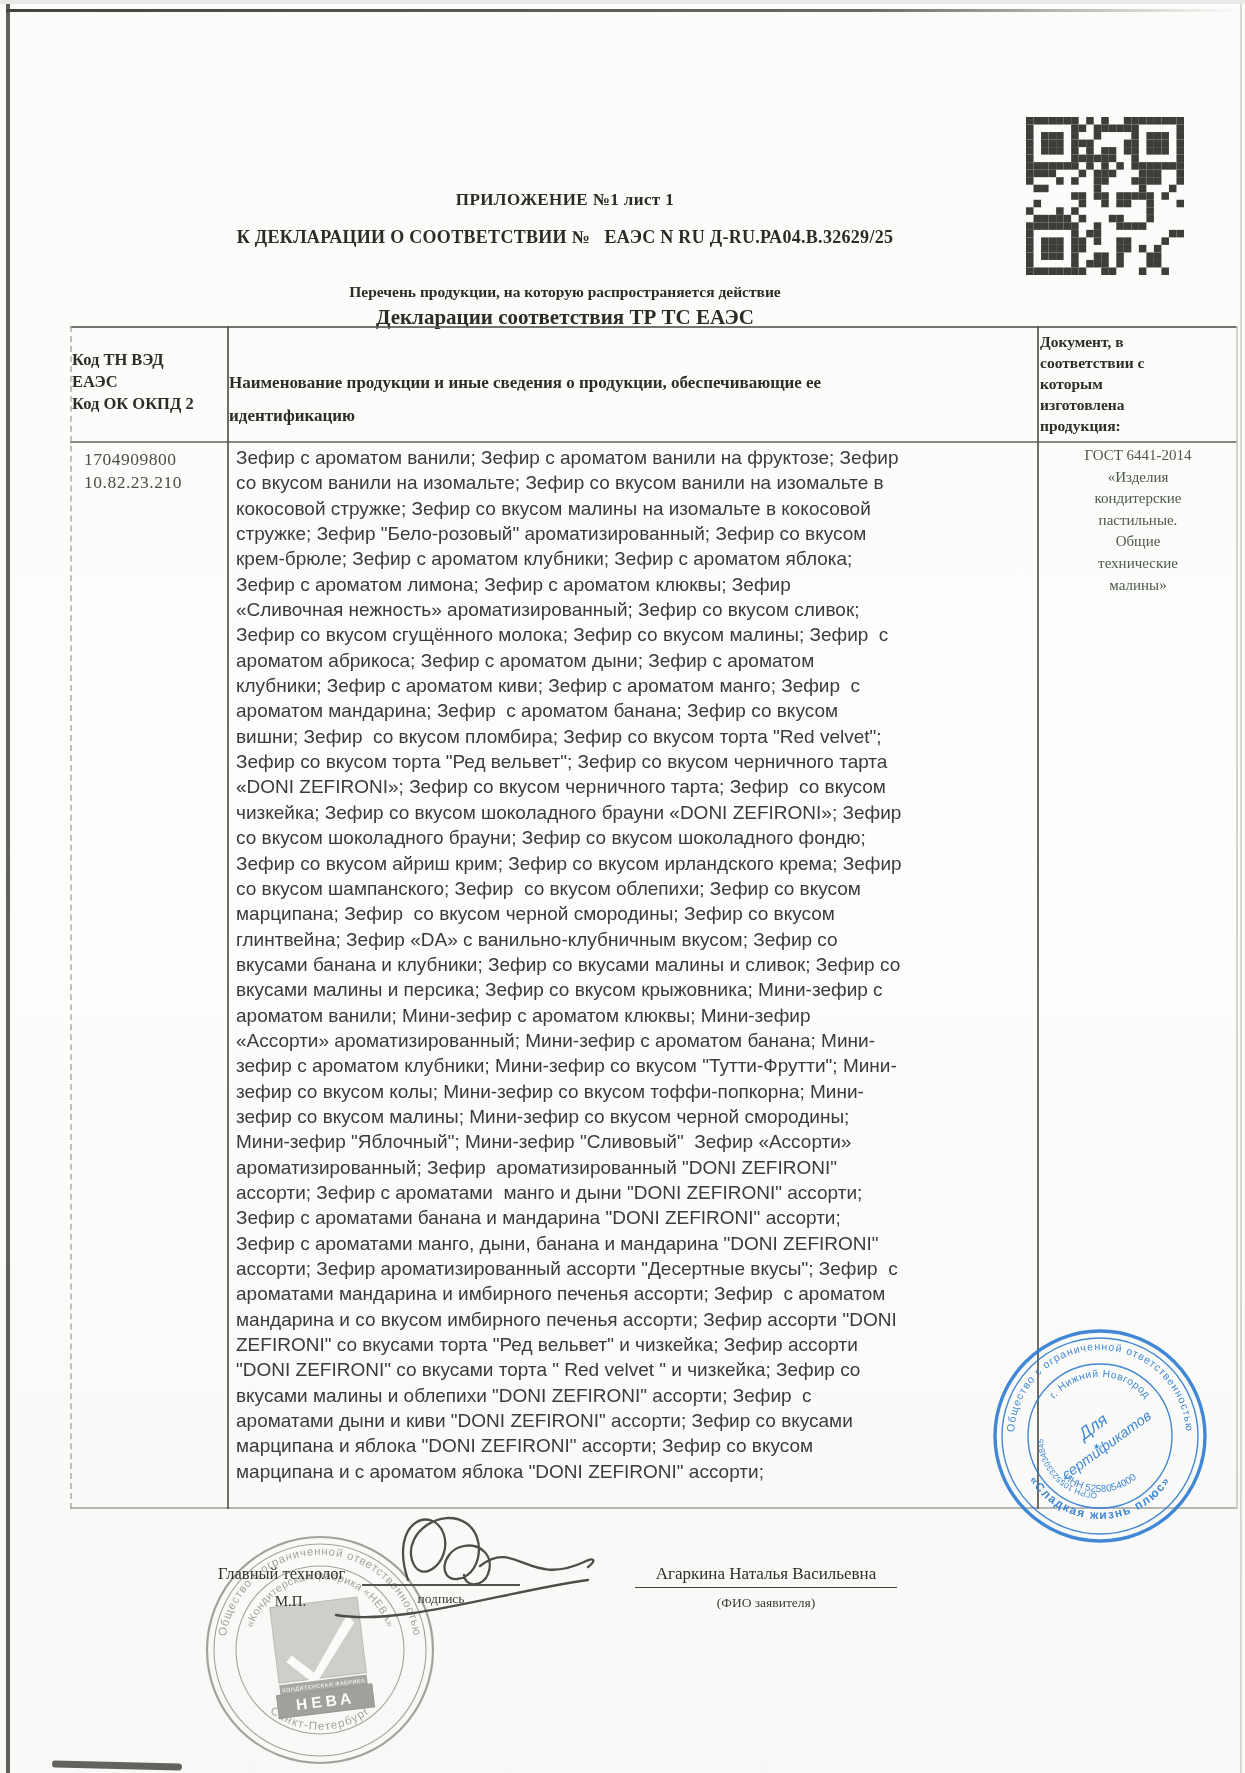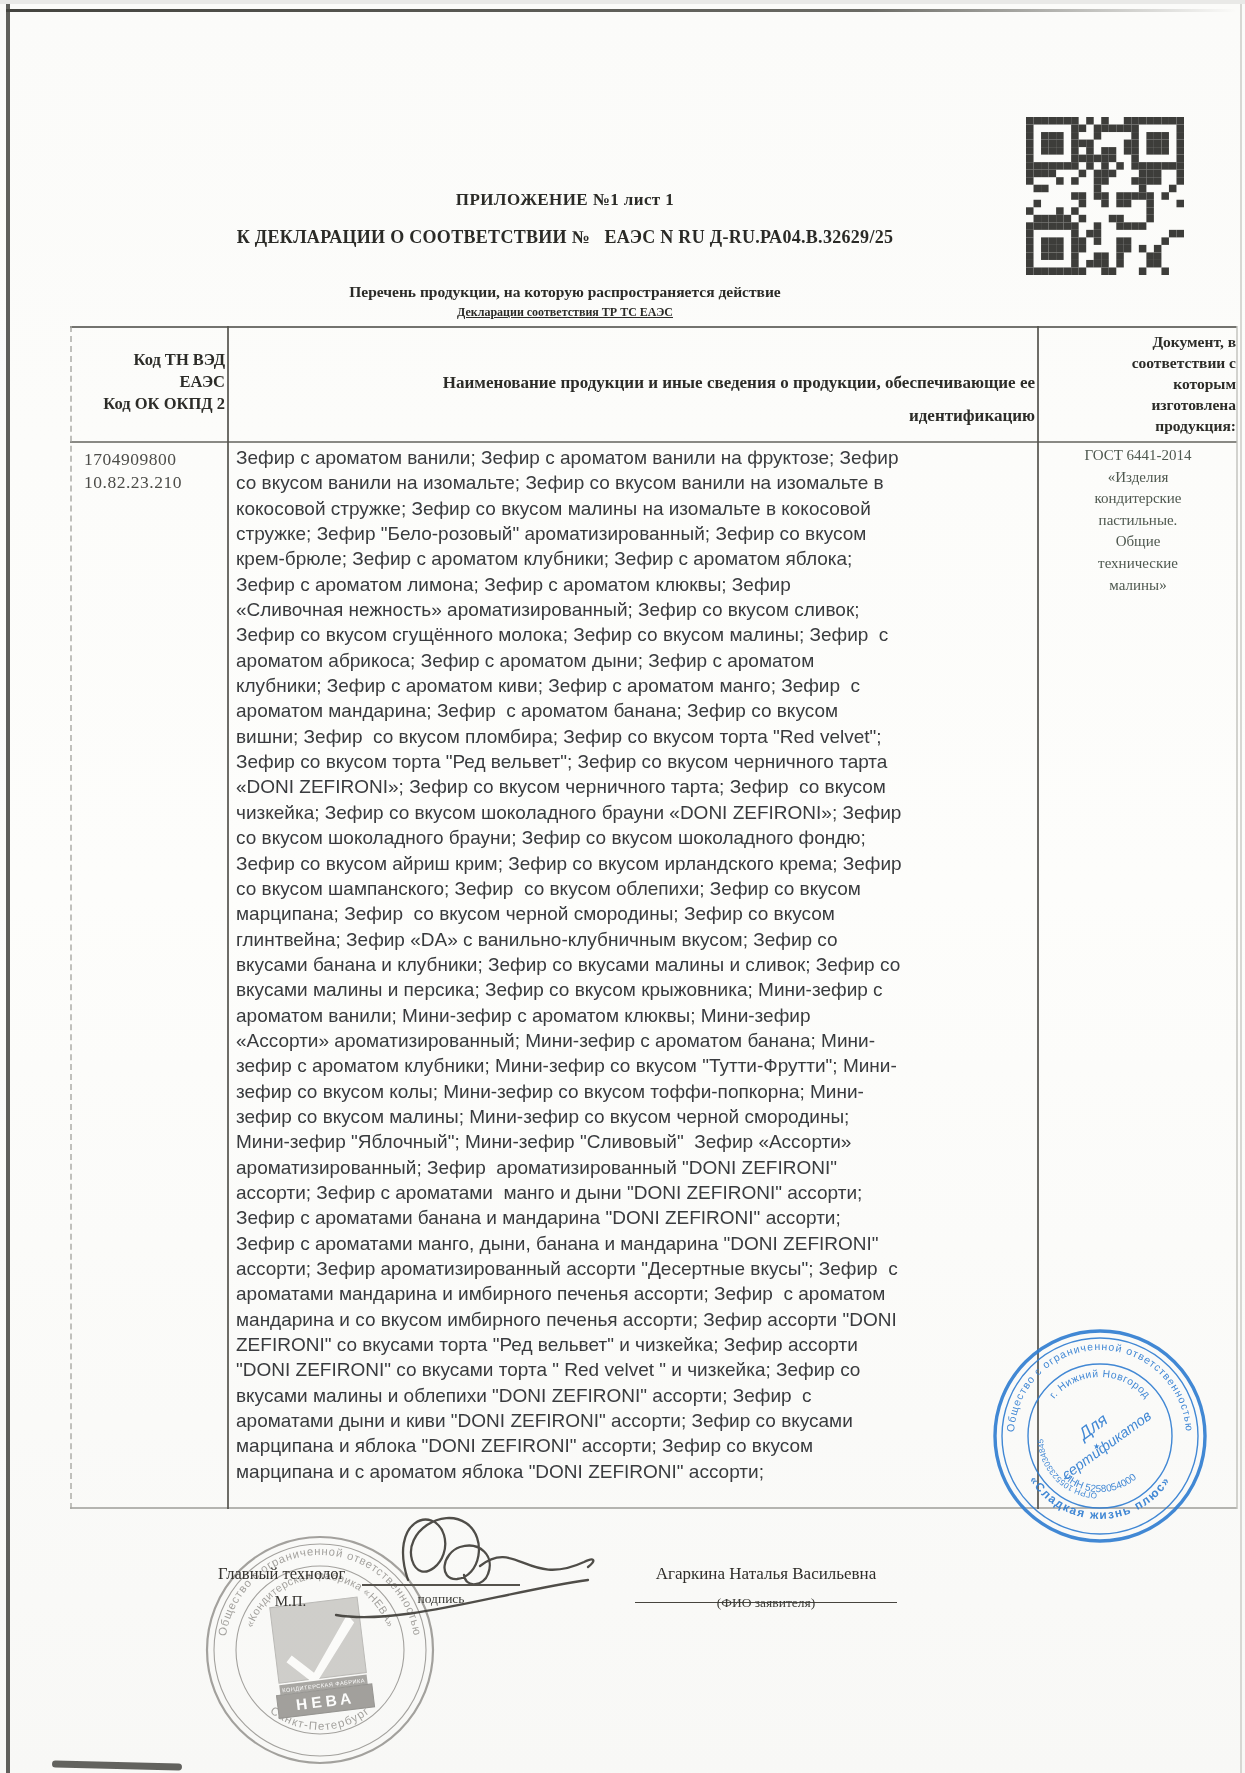--- a/index.html
+++ b/index.html
@@ -13,52 +13,52 @@
   .scan-top{left:6px;top:5px;width:1230px;height:3px;
             background:linear-gradient(90deg,#44443f 0%,#6a6a64 70%,rgba(106,106,100,0) 100%);}
   .scan-right{left:1240px;top:0;width:2px;height:1773px;background:#d7d7d3;}
   .scan-smudge{left:52px;top:1758px;width:130px;height:7px;background:#3c3c38;
                border-radius:4px;transform:rotate(1.4deg);opacity:.8;}
   
   .hdr{left:55px;width:1020px;text-align:center;color:#2b2b27;font-weight:bold;}
   .hdr1{top:186px;font-size:17px;letter-spacing:.4px;}
   .hdr2{top:223px;font-size:18px;white-space:pre;letter-spacing:.3px;}
   .hdr3{top:279px;font-size:15.5px;}
-  .hdr4{top:301px;font-size:12px;text-decoration:underline;}
+  .hdr4{top:301px;font-size:21px;}
   
   .t-top{left:70px;top:322px;width:1167px;height:2px;background:#5b5b56;opacity:.85;}
   .t-mid{left:70px;top:437px;width:1167px;height:2px;background:#6b6b66;opacity:.8;}
   .t-bot{left:70px;top:1503px;width:1167px;height:2px;background:#9c9c98;opacity:.75;}
   .v-left{left:70px;top:322px;width:0;height:1183px;border-left:2px dashed #a8a8a3;opacity:.7;}
   .v-1{left:227px;top:322px;width:2px;height:1183px;background:#55534e;opacity:.85;}
   .v-2{left:1037px;top:322px;width:2px;height:1183px;background:#55534e;opacity:.85;}
   .v-right{left:1236px;top:322px;width:2px;height:1183px;background:#c0c0bb;opacity:.7;}
   
-  .th{color:#2c2c28;font-weight:bold;text-align:right;}
+  .th{color:#2c2c28;font-weight:bold;text-align:left;}
   .th-code{left:72px;top:345px;width:153px;font-size:16.5px;line-height:22px;}
   .th-name{left:229px;top:350px;width:806px;font-size:17px;line-height:33px;margin-top:12px;}
   .th-doc{left:1040px;top:327px;width:196px;font-size:15.5px;line-height:21px;}
   
   .codes{left:84px;top:444px;width:135px;font-size:17.5px;line-height:23px;
          color:#4c4c48;letter-spacing:.5px;}
   .products{left:236px;top:441px;width:706px;font-family:"Liberation Sans",sans-serif;
             font-size:19px;line-height:25.35px;color:#393b3e;}
   .products div{white-space:pre;}
   .doccell{left:1040px;top:441px;width:196px;text-align:center;font-size:15px;
            line-height:21.6px;color:#4e584f;}
   
   .qr{left:1026px;top:113px;width:158px;height:158px;}
   
   .sig-svg{left:330px;top:1498px;width:330px;height:120px;}
   .sig-line{left:362px;top:1580px;width:158px;height:2px;background:#55524c;}
   .sig-caption{left:356px;top:1587px;width:170px;text-align:center;font-size:13.5px;color:#3a3a35;}
   .position-title{left:218px;top:1560px;width:145px;text-align:left;font-size:16.5px;color:#34322e;}
   .mp{left:218px;top:1589px;width:145px;text-align:center;font-size:15px;color:#34322e;}
   .applicant-name{left:635px;top:1560px;width:262px;text-align:center;font-size:17px;
-                  color:#2f2d29;border-bottom:1.6px solid #46443e;padding-bottom:18px;}
+                  color:#2f2d29;border-bottom:1.6px solid #46443e;padding-bottom:3px;}
   .applicant-caption{left:635px;top:1591px;width:262px;text-align:center;font-size:13.5px;color:#3a3a35;}
   
   .stamp-blue{left:990px;top:1322px;width:220px;height:220px;opacity:.9;}
   .stamp-neva{left:202px;top:1528px;width:236px;height:236px;opacity:.62;}
   svg text{font-family:"Liberation Sans",sans-serif;}
 </style>
 </head>
 <body>
 
 <div class="page">

